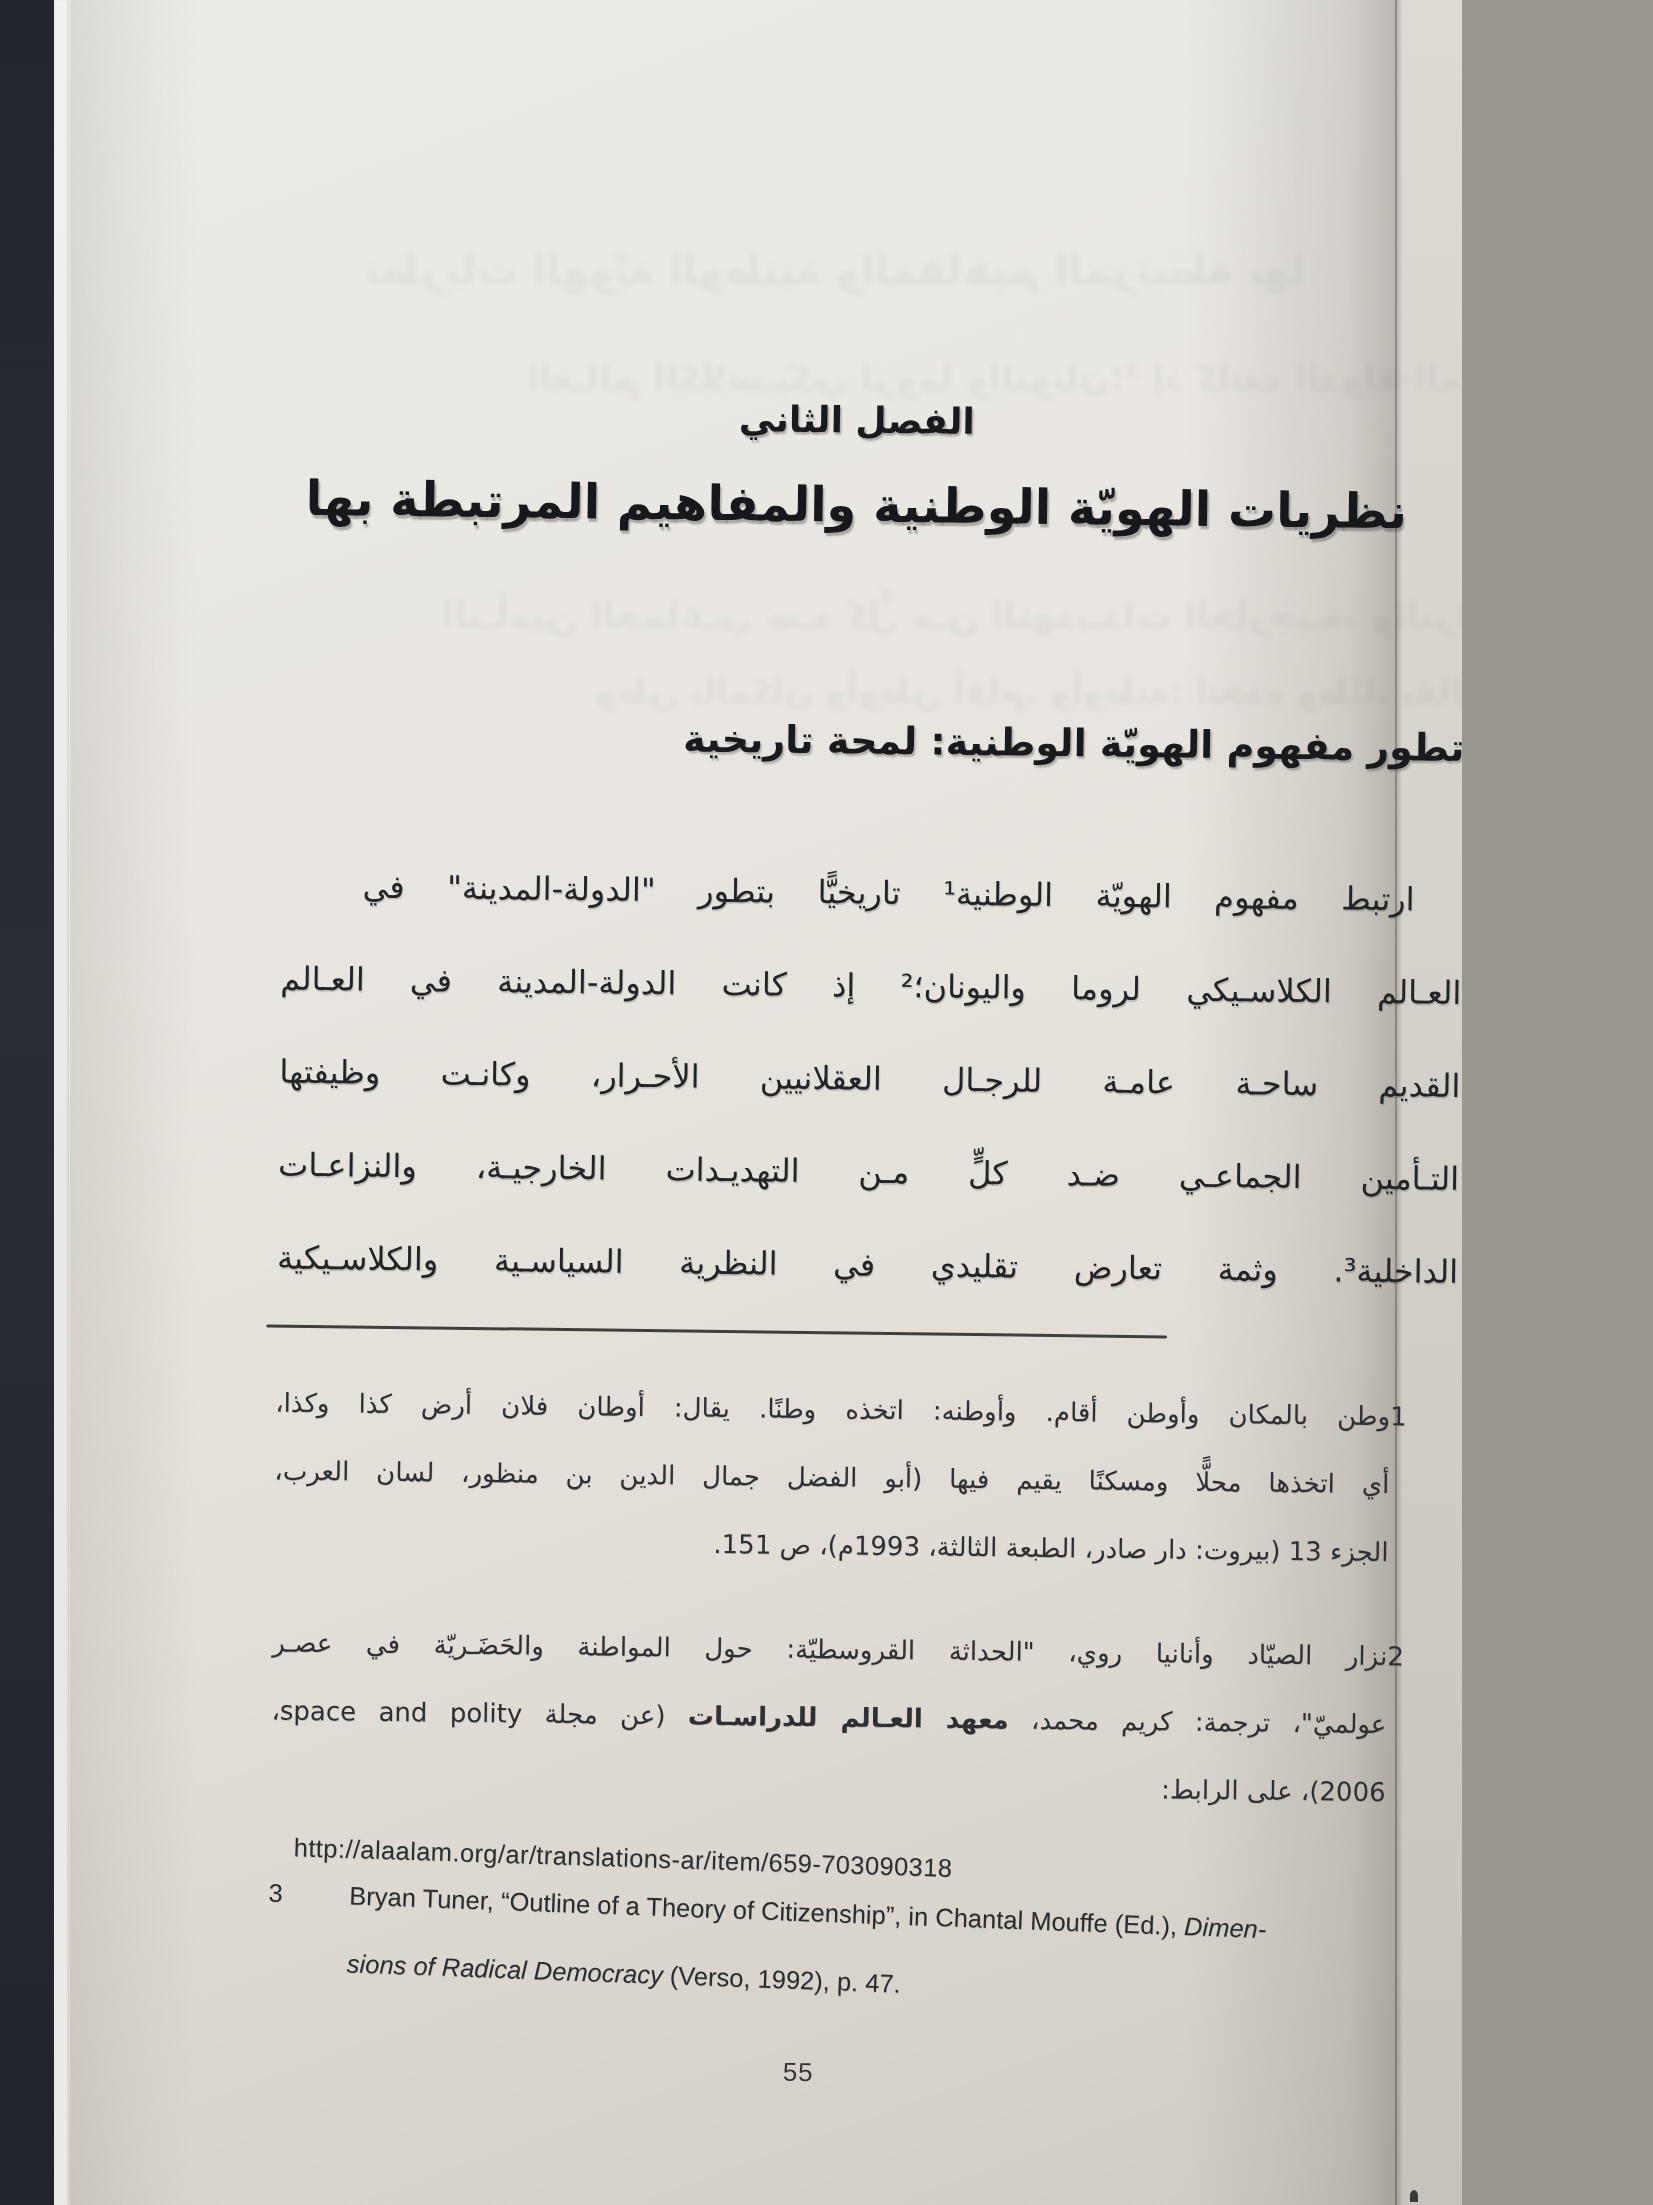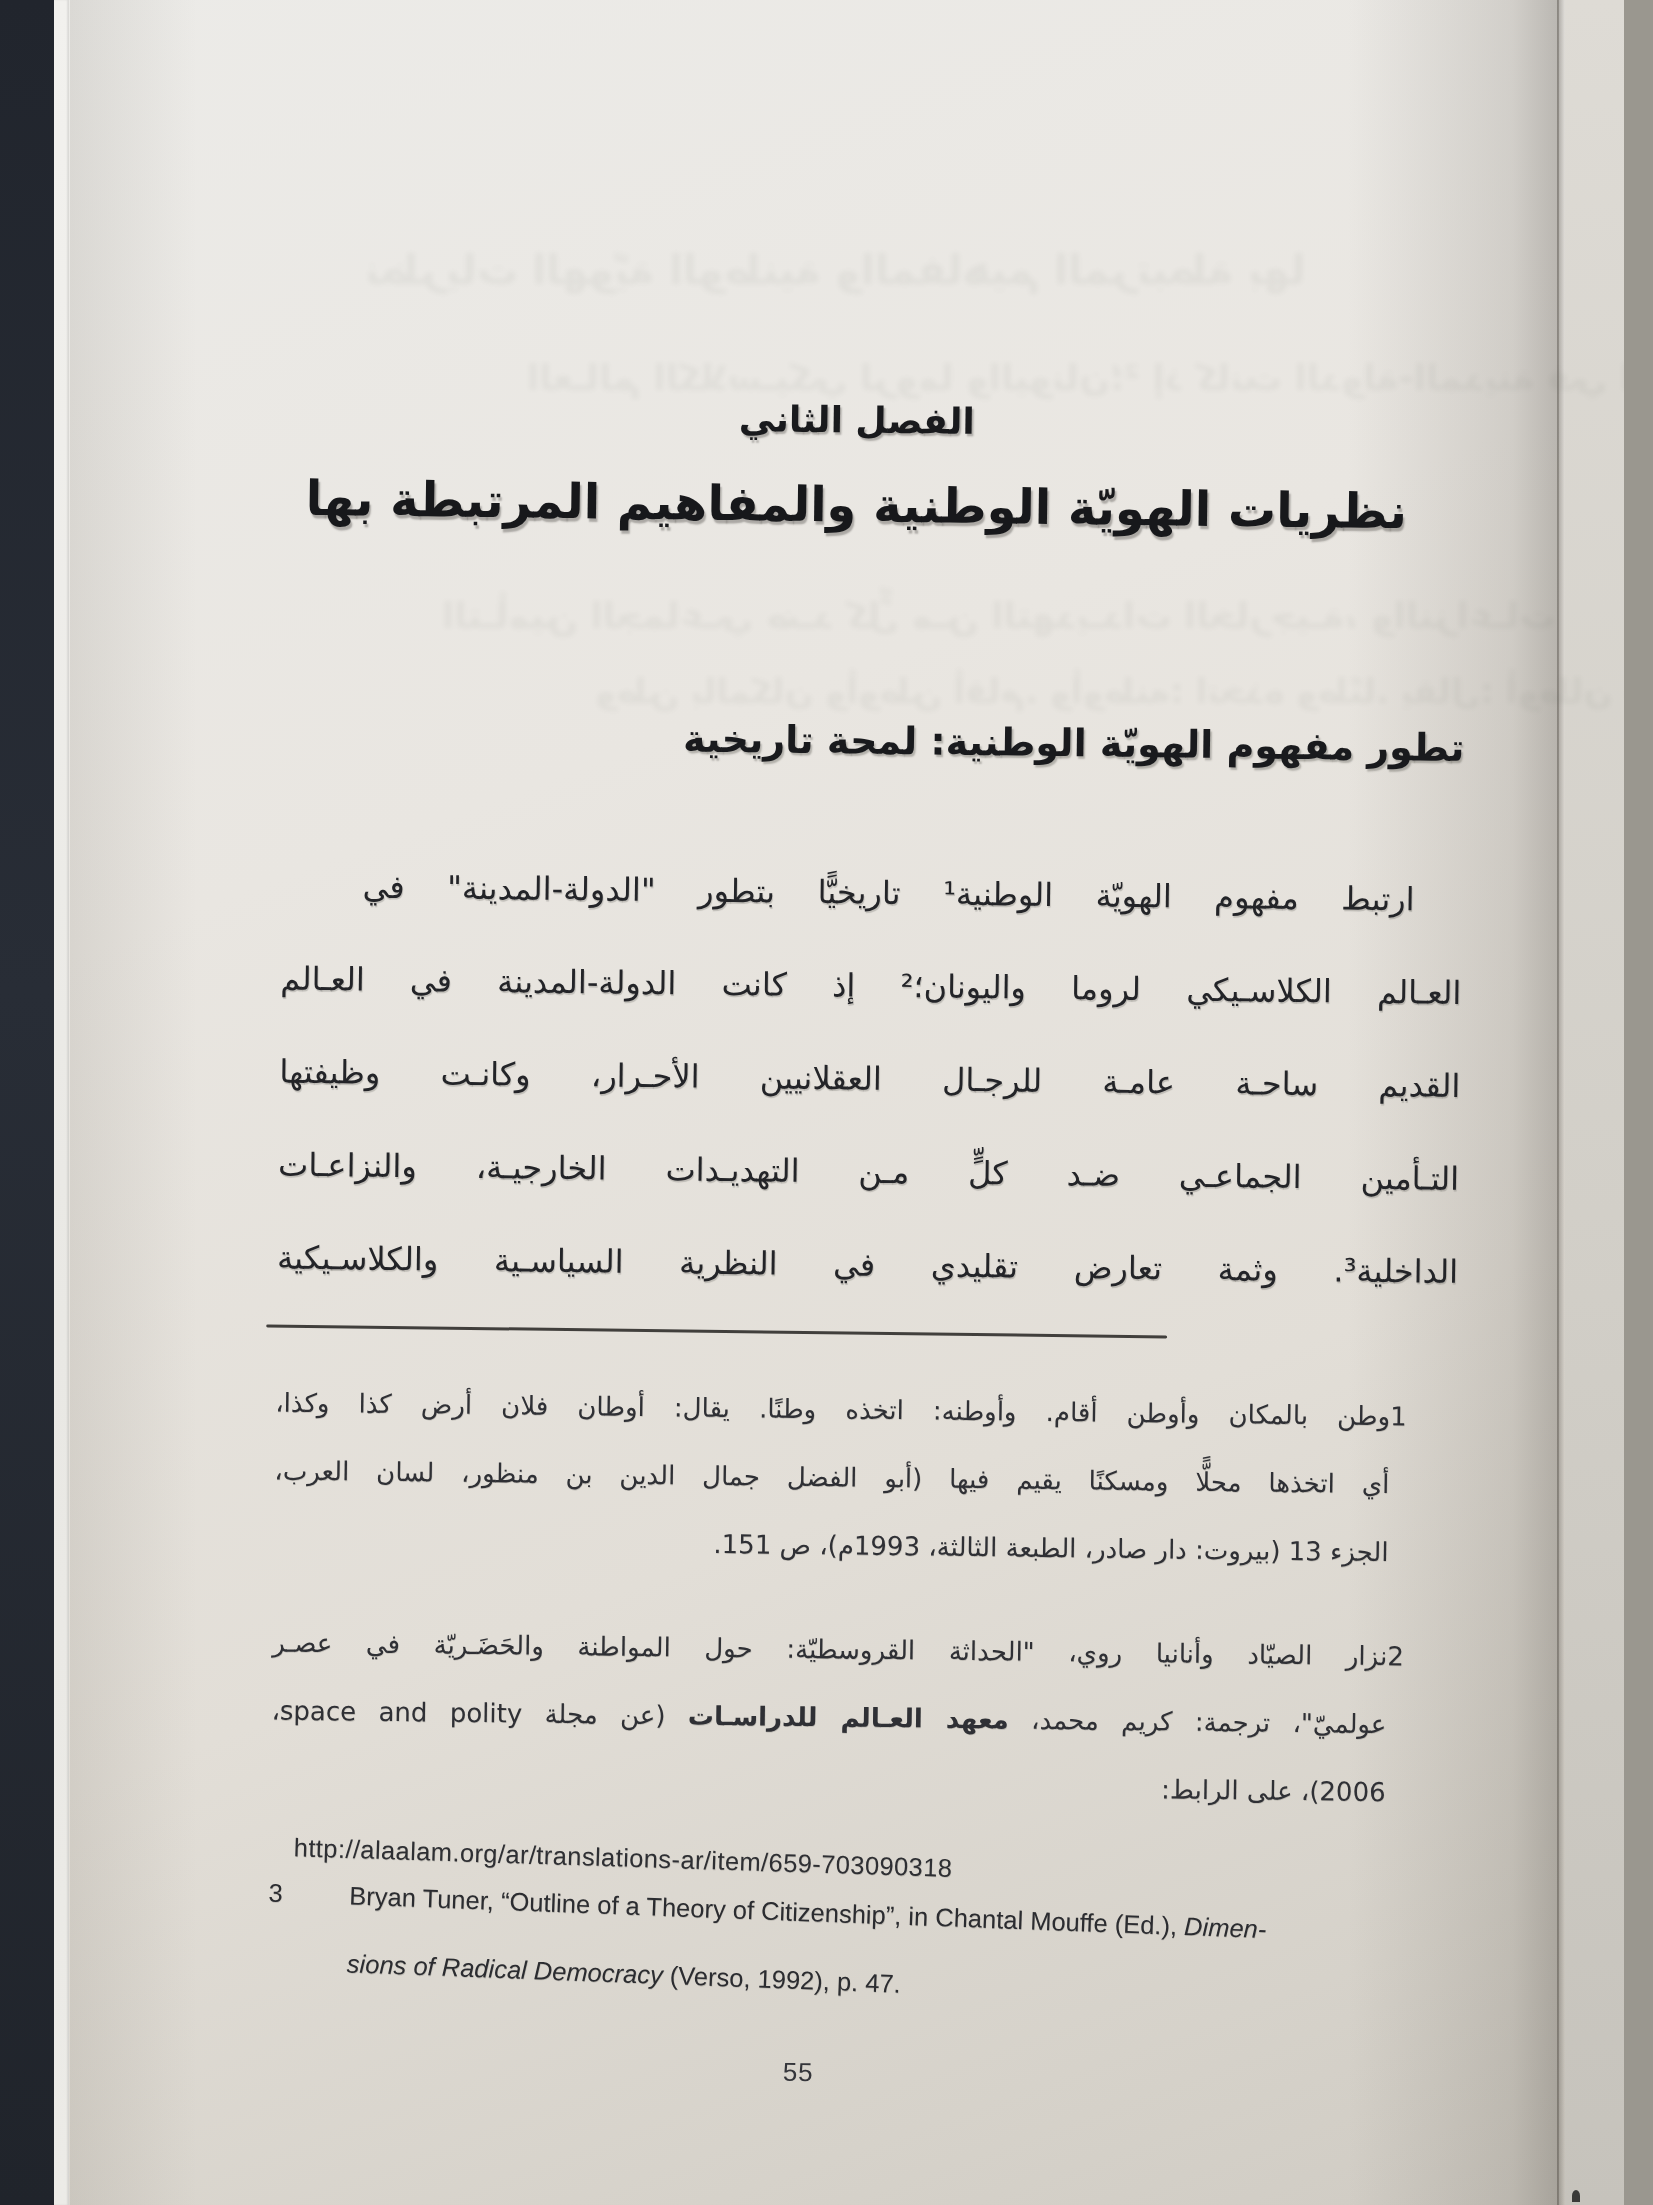--- a/index.html
+++ b/index.html
@@ -1,18 +1,18 @@
 <!DOCTYPE html>
 <html lang="ar" style="font-size:13.6px"><head>
 <meta charset="utf-8">
 <style>
   html,body{margin:0;padding:0;background:#9a978f;}
   #photo{
     position:relative;
-    width:1624px;height:2205px;
+    width:1462px;height:2205px;
     overflow:hidden;
     font-family:"DejaVu Sans",sans-serif;
   }
   
   .page-bg{
     position:absolute;inset:0;
     background:linear-gradient(160deg,#ecebe8 0%,#e9e6e1 35%,#e2ded7 65%,#d6d2ca 88%,#cfcbc3 100%);
   }
   .spine-shade{
     position:absolute;left:70px;top:0;width:127px;height:100%;

